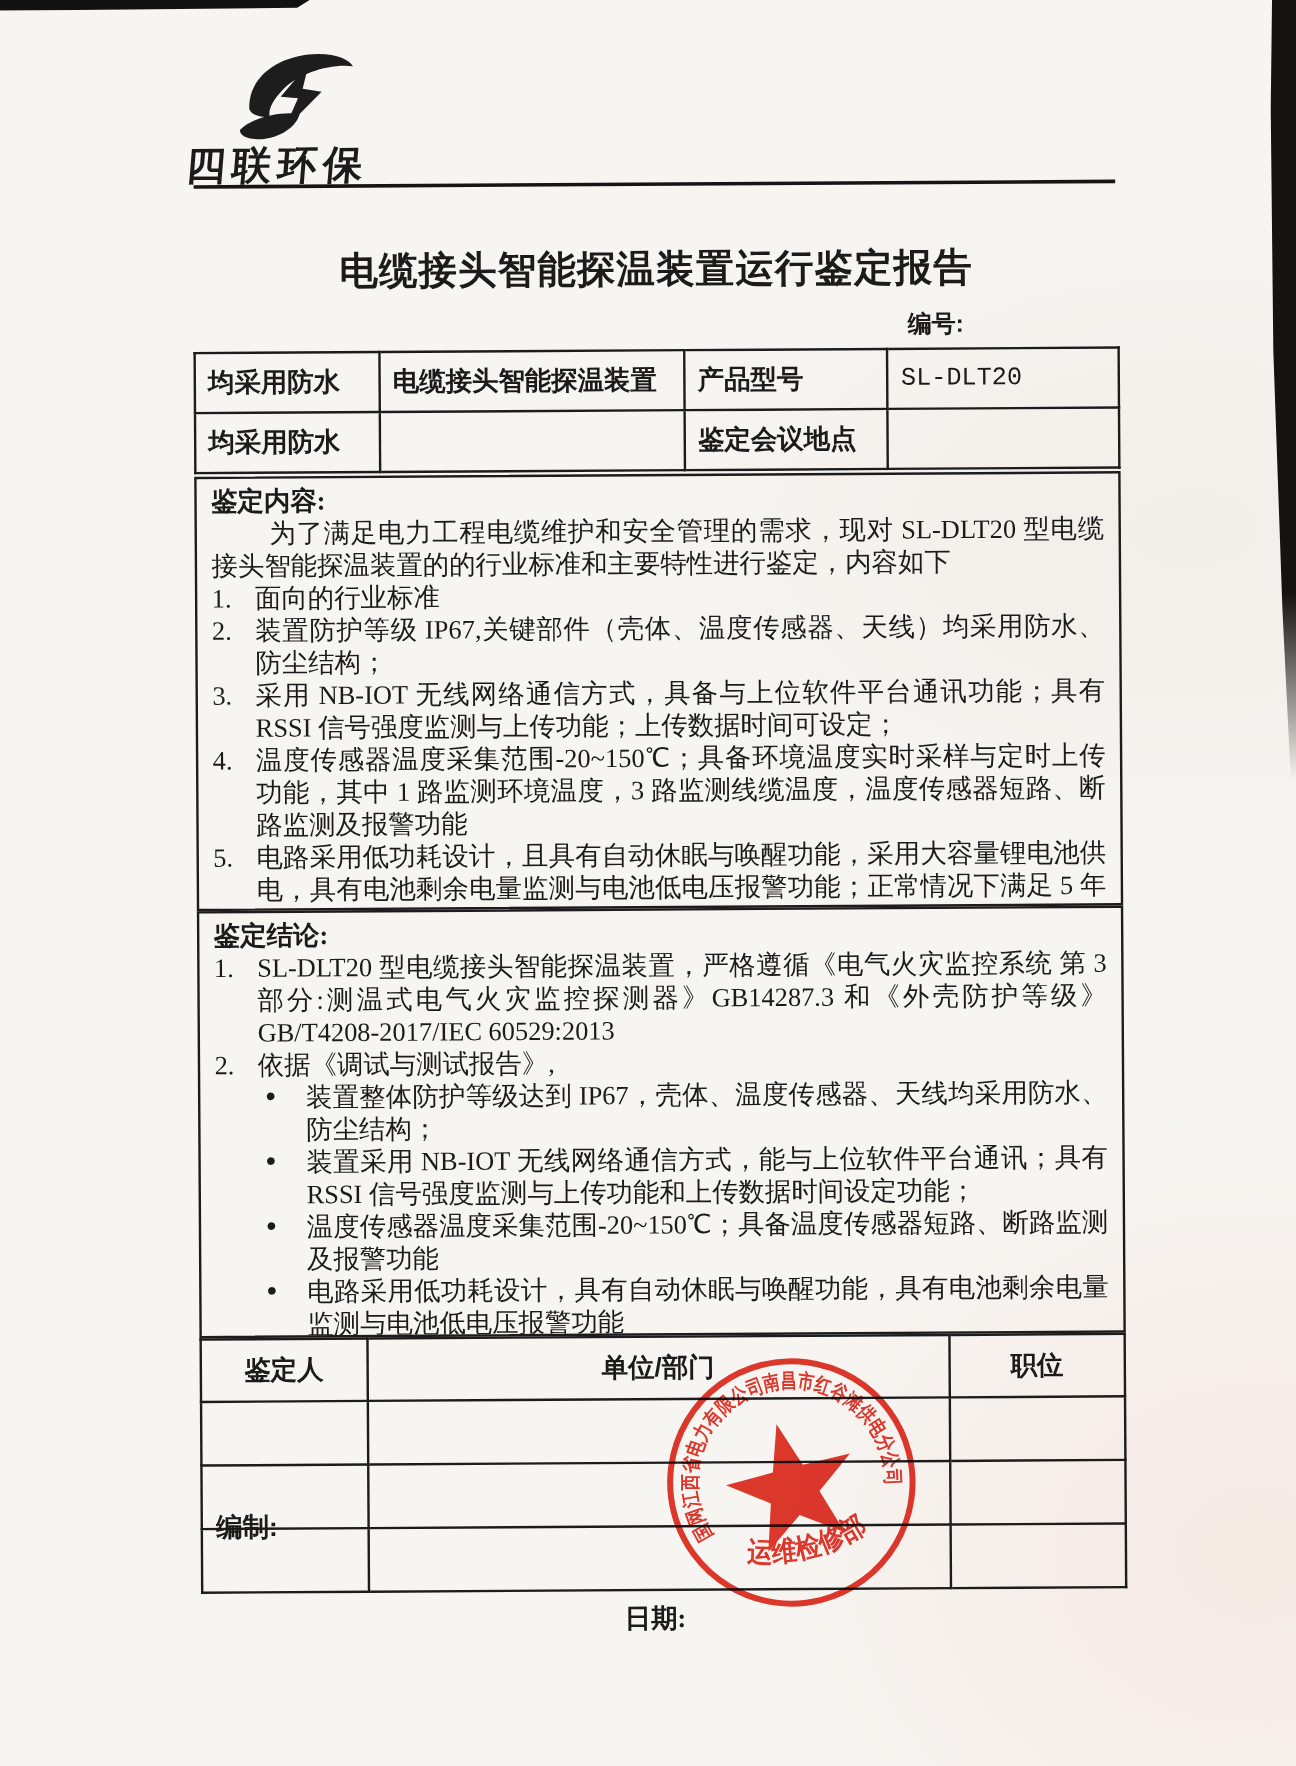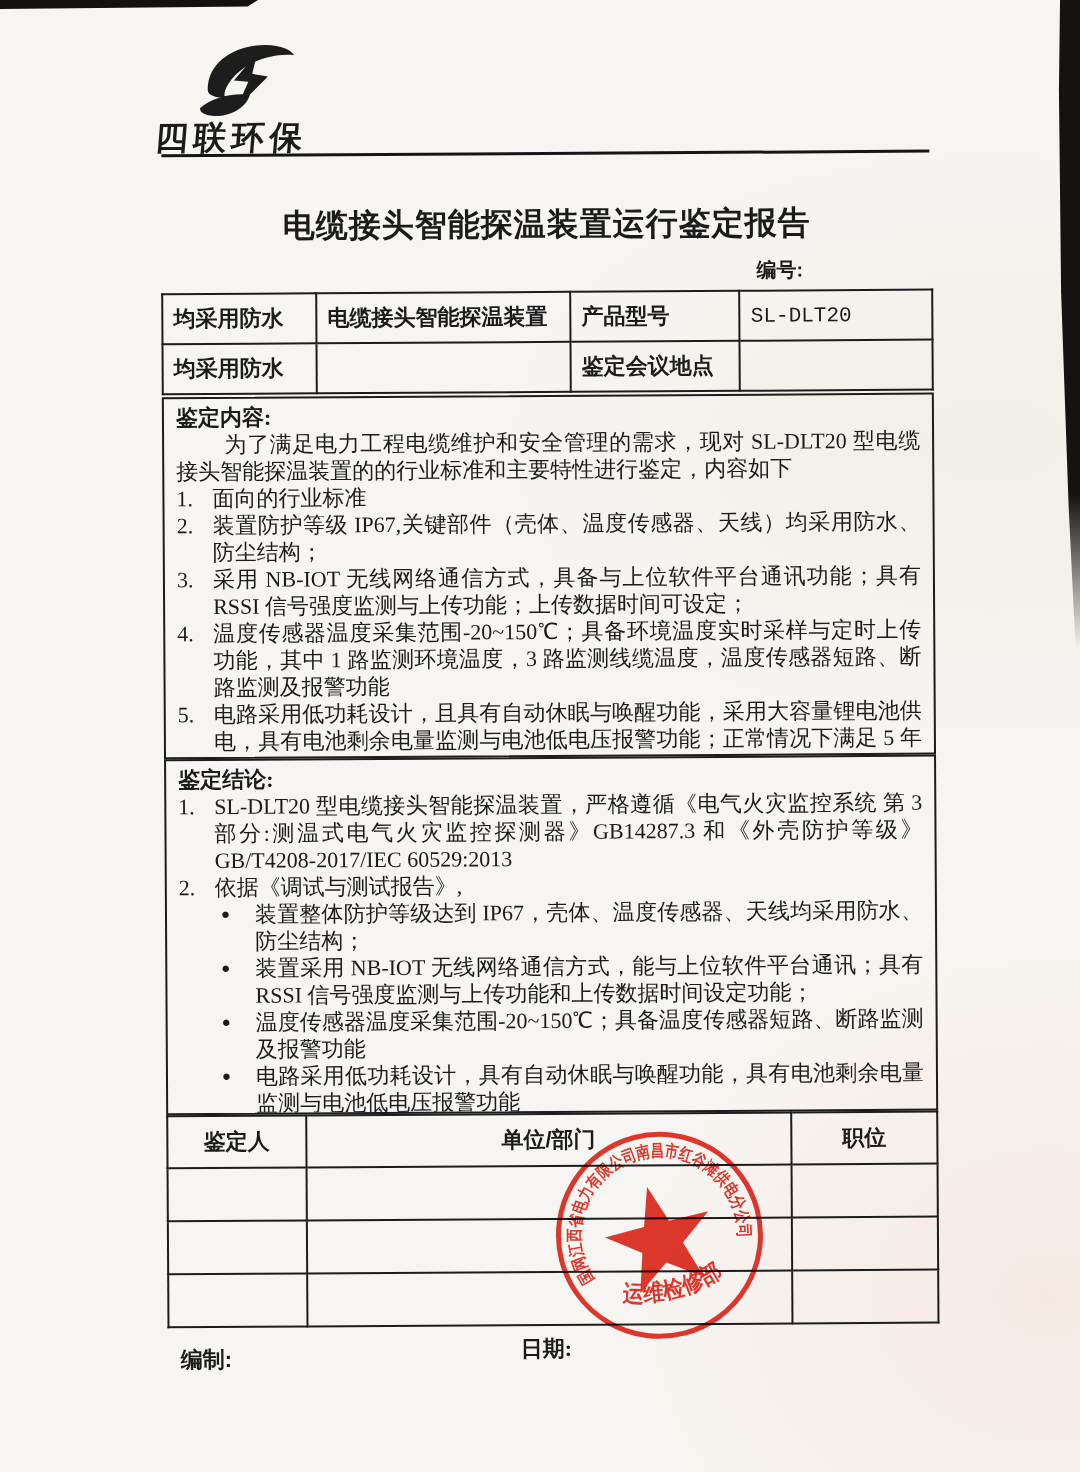--- a/index.html
+++ b/index.html
@@ -53,21 +53,21 @@
   
   .sig{ position:absolute; left:163px; top:1113px; width:772px; }
   .sig td{ height:53px; }
   .sig .sighead td{ height:52px; text-align:center; font-family:"Liberation Sans",sans-serif;
     font-weight:700; font-size:22px; }
   
   .stamp{ position:absolute; left:544px; top:1122px; width:224px; height:232px;
     transform:rotate(-14deg); opacity:.92; mix-blend-mode:multiply; }
   .stamp text{ fill:#d8261a; font-weight:700; font-family:"Liberation Sans",sans-serif; }
   
-  .footer-made{ position:absolute; left:176px; top:1343px; font-family:"Liberation Sans",sans-serif;
+  .footer-made{ position:absolute; left:176px; top:1256px; font-family:"Liberation Sans",sans-serif;
     font-weight:700; font-size:22px; }
   .footer-date{ position:absolute; left:516px; top:1334px; font-family:Liberation Serif, serif;
     font-weight:700; font-size:22px; }
 </style>
 </head>
 <body>
 
 <div class="artifact-top"></div>
 <div class="artifact-right"></div>
 

